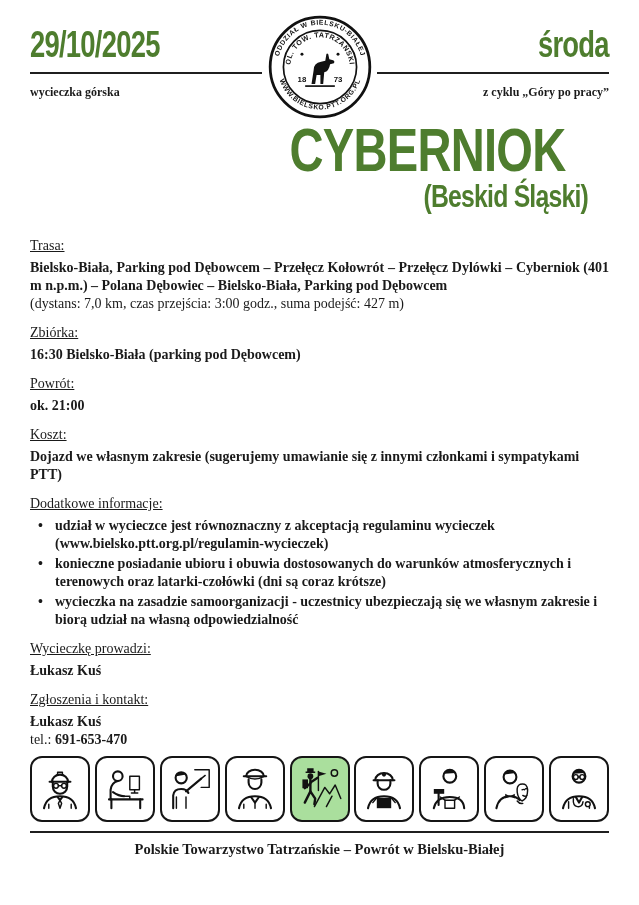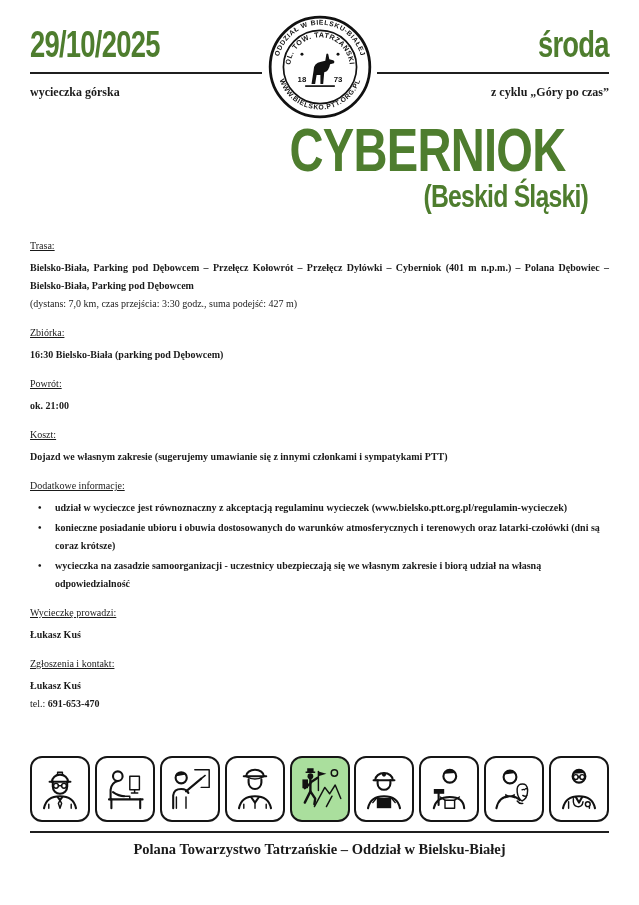--- a/index.html
+++ b/index.html
@@ -34,21 +34,21 @@
   .logo-wrap{position:absolute;left:50%;top:-10px;transform:translateX(-50%);}
 
   
   .title-block{text-align:right;margin-top:22px;}
   .title-main{font-size:62px;line-height:56px;display:inline-block;
     transform:scaleX(0.76);transform-origin:center;letter-spacing:-1px;}
   .title-sub{font-size:31px;line-height:32px;display:inline-block;
     transform:scaleX(0.80);transform-origin:center;margin-top:3px;}
 
   
-  .sections{margin-top:24px;font-size:10px;line-height:18px;}
+  .sections{margin-top:24px;font-size:14px;line-height:18px;}
   .sec{margin-bottom:11px;}
   .sec-label{text-decoration:underline;margin-bottom:4px;}
   .bold{font-weight:700;}
   .justify{text-align:justify;}
   .bullets{margin:2px 0 0;padding:0;list-style:none;}
   .bullets li{position:relative;padding-left:25px;font-weight:700;margin-bottom:2px;}
   .bullets li::before{content:"\2022";position:absolute;left:8px;top:0;}
   .tel-line .tel-label{font-weight:400;}
 
   
@@ -81,21 +81,21 @@
       </div>
       <div class="rule"></div>
       <div class="subtitle">wycieczka górska</div>
     </div>
 
     <div class="hcol">
       <div class="display weekday-wrap">
         <span class="weekday-txt">środa</span>
       </div>
       <div class="rule"></div>
-      <div class="subtitle right">z cyklu „Góry po czas”</div>
+      <div class="subtitle right">z cyklu „Góry po pracy”</div>
     </div>
 
     <div class="logo-wrap">
       <svg width="106" height="106" viewBox="0 0 100 100">
         <defs>
           <path id="arcOuterTop" d="M 10,50 A 40,40 0 0 1 90,50"></path>
           <path id="arcOuterBottom" d="M 10,50 A 40,40 0 0 0 90,50"></path>
           <path id="arcInnerTop" d="M 22,50 A 28,28 0 0 1 78,50"></path>
         </defs>
         <circle cx="50" cy="50" r="47" fill="#fff" stroke="#111" stroke-width="2.6"></circle>
@@ -125,21 +125,21 @@
   <div class="title-block">
     <div><span class="display title-main">CYBERNIOK</span></div>
     <div><span class="display title-sub">(Beskid Śląski)</span></div>
   </div>
 
   <div class="sections">
 
     <div class="sec">
       <div class="sec-label">Trasa:</div>
       <div class="bold justify">Bielsko-Biała, Parking pod Dębowcem – Przełęcz Kołowrót – Przełęcz Dylówki – Cyberniok (401 m n.p.m.) – Polana Dębowiec – Bielsko-Biała, Parking pod Dębowcem</div>
-      <div>(dystans: 7,0 km, czas przejścia: 3:30 godz., suma podejść: 427 m)</div>
+      <div>(dystans: 7,0 km, czas przejścia: 3:00 godz., suma podejść: 427 m)</div>
     </div>
 
     <div class="sec">
       <div class="sec-label">Zbiórka:</div>
       <div class="bold">16:30 Bielsko-Biała (parking pod Dębowcem)</div>
     </div>
 
     <div class="sec">
       <div class="sec-label">Powrót:</div>
       <div class="bold">ok. 21:00</div>
@@ -295,16 +295,16 @@
           <path d="M10 54 q3 -15 20 -15 q17 0 20 15"></path>
           <path d="M26 40 l4 7 4 -7"></path>
           <path d="M23 42 q-1 9 5 10 q6 1 7 -6" class="thin"></path>
           <circle cx="41" cy="49" r="3" class="thin"></circle>
           <path d="M17 46 v8 M43 54 v-2" class="thin"></path>
         </svg>
       </div>
     </div>
 
     <div class="footer-rule"></div>
-    <div class="footer-text">Polana Towarzystwo Tatrzańskie – Oddział w Bielsku-Białej</div>
+    <div class="footer-text">Polskie Towarzystwo Tatrzańskie – Powrót w Bielsku-Białej</div>
   </div>
 
 </div>
 
 </body></html>

